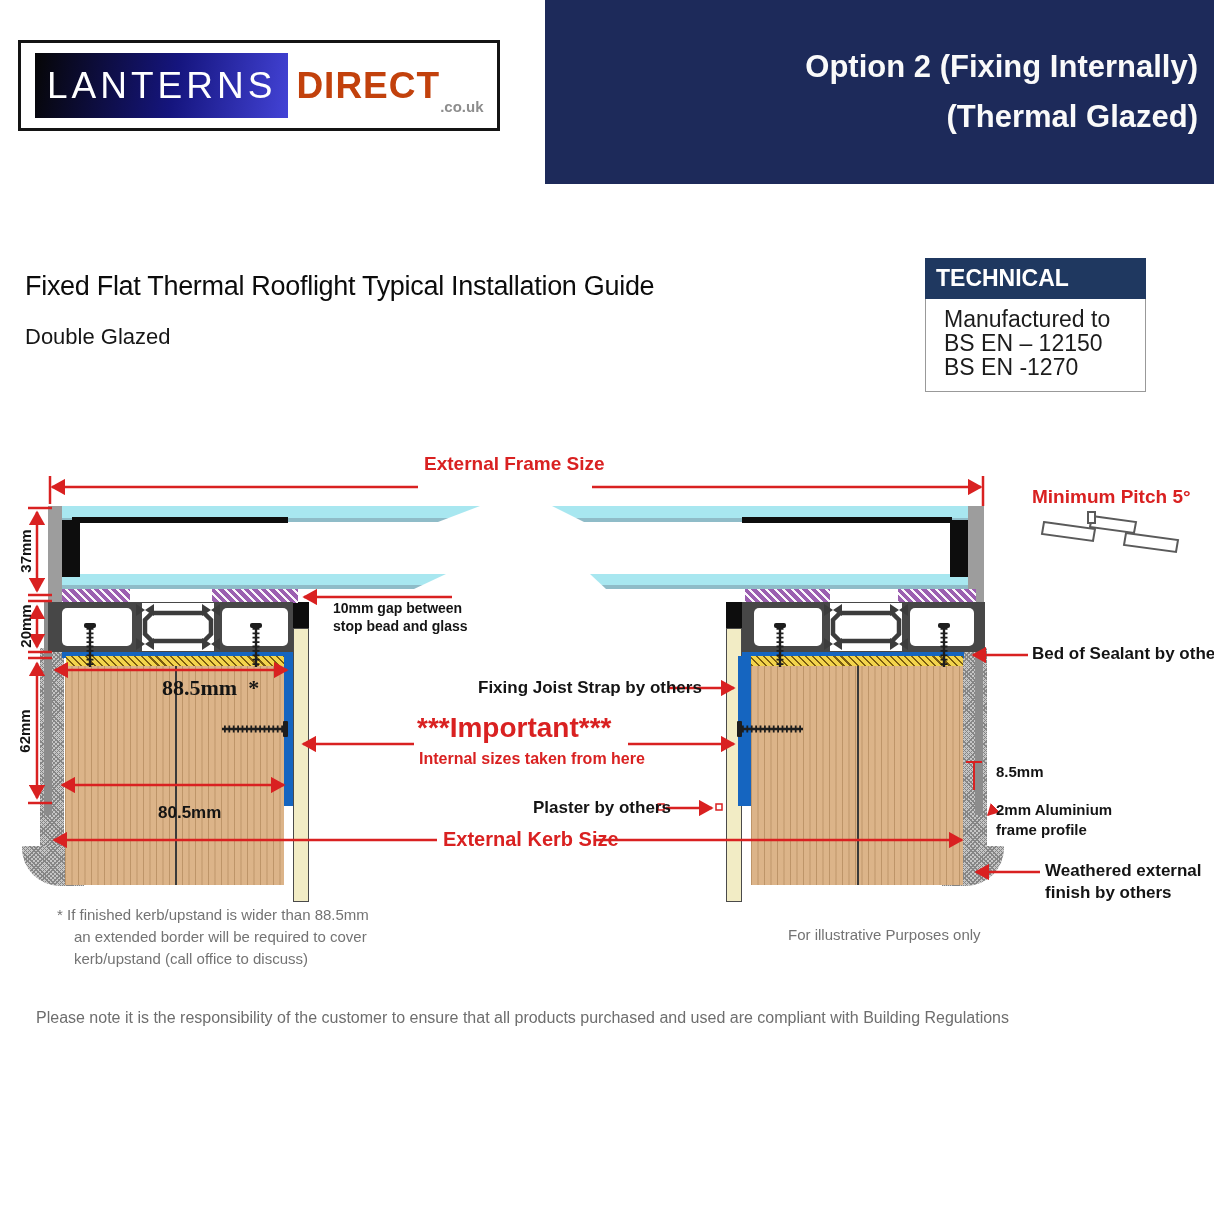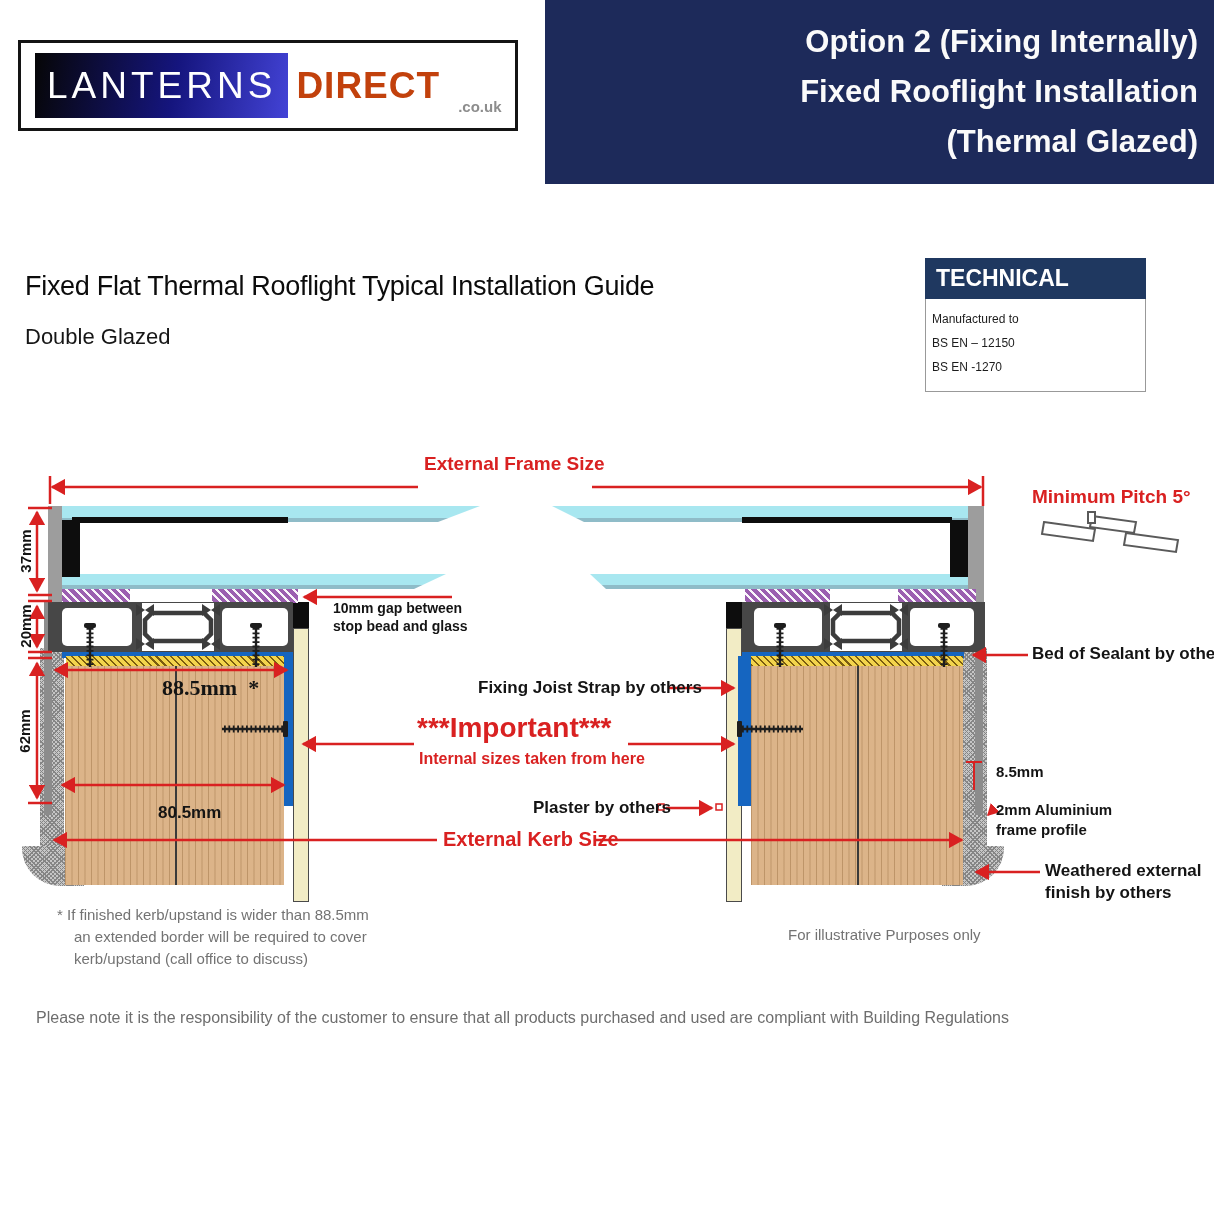--- a/index.html
+++ b/index.html
@@ -9,27 +9,27 @@
   
   .banner{left:545px;top:0;width:669px;height:184px;background:#1d2a5a;color:#fafafa;
           display:flex;flex-direction:column;justify-content:center;align-items:flex-end;
           padding-right:16px;box-sizing:border-box;font-size:31px;font-weight:600;line-height:50px;}
   .logo{left:18px;top:40px;border:3px solid #141414;background:#fff;padding:10px 14px;
         display:inline-flex;align-items:center;}
   .logo-blue{background:linear-gradient(100deg,#060606 0%,#15157e 55%,#4343d6 100%);
              color:#fff;font-size:37px;letter-spacing:4px;font-weight:400;
              padding:14px 12px;line-height:1;}
   .logo-direct{font-size:37px;font-weight:800;color:#c2410c;margin-left:8px;letter-spacing:1px;line-height:1;}
-  .logo-tld{font-size:15px;font-weight:700;color:#8d8d8d;align-self:flex-end;margin:0 0 3px 18px;}
+  .logo-tld{font-size:15px;font-weight:700;color:#8d8d8d;align-self:flex-end;margin:0 0 3px 0;}
   .page-title{left:25px;top:271px;font-size:27px;font-weight:400;color:#0c0c0c;letter-spacing:-0.3px;}
   .page-subtitle{left:25px;top:324px;font-size:22px;color:#161616;}
   .tech{left:925px;top:258px;width:221px;}
   .tech-head{background:#1f3860;color:#fff;font-size:23px;font-weight:700;padding:7px 11px;}
-  .tech-body{border:1.5px solid #999;border-top:none;padding:8px 10px 12px 6px;
-             font-size:12px;line-height:24px;color:#1c1c1c;background:#fff;}
+  .tech-body{border:1.5px solid #999;border-top:none;padding:8px 10px 12px 18px;
+             font-size:23px;line-height:24px;color:#1c1c1c;background:#fff;}
   
   .stipple{background-color:#c6c6c6;
      background-image:repeating-linear-gradient(45deg,#858585 0 1px,transparent 1px 3px),
                       repeating-linear-gradient(-45deg,#858585 0 1px,transparent 1px 3px);}
   .wood{background-color:#dcb489;
      background-image:repeating-linear-gradient(90deg,rgba(140,98,52,.38) 0 1px,transparent 1px 6px,
                       rgba(140,98,52,.18) 6px 8px,transparent 8px 13px);}
   .sealant{background-color:#f3d44c;
      background-image:repeating-linear-gradient(45deg,#7a5c10 0 1.5px,transparent 1.5px 5px);}
   .bead{background-color:#9b5fb0;
@@ -48,21 +48,20 @@
   .red{color:#d92121;}
   .vdim{transform:translate(-50%,-50%) rotate(-90deg);font-size:15px;}
   svg.overlay{position:absolute;left:0;top:0;z-index:5;pointer-events:none;}
   .note{position:absolute;color:#737373;font-weight:400;white-space:nowrap;z-index:6;}
 </style>
 </head>
 <body>
 
 <div class="abs banner">
   <div>Option 2 (Fixing Internally)</div>
-  <div>Fixed Rooflight Installation</div>
   <div>(Thermal Glazed)</div>
 </div>
 
 <div class="abs logo">
   <span class="logo-blue">LANTERNS</span>
   <span class="logo-direct">DIRECT</span>
   <span class="logo-tld">.co.uk</span>
 </div>
 
 <div class="abs page-title" style="font-family:'Liberation Sans',sans-serif;">Fixed Flat Thermal Rooflight Typical Installation Guide</div>

